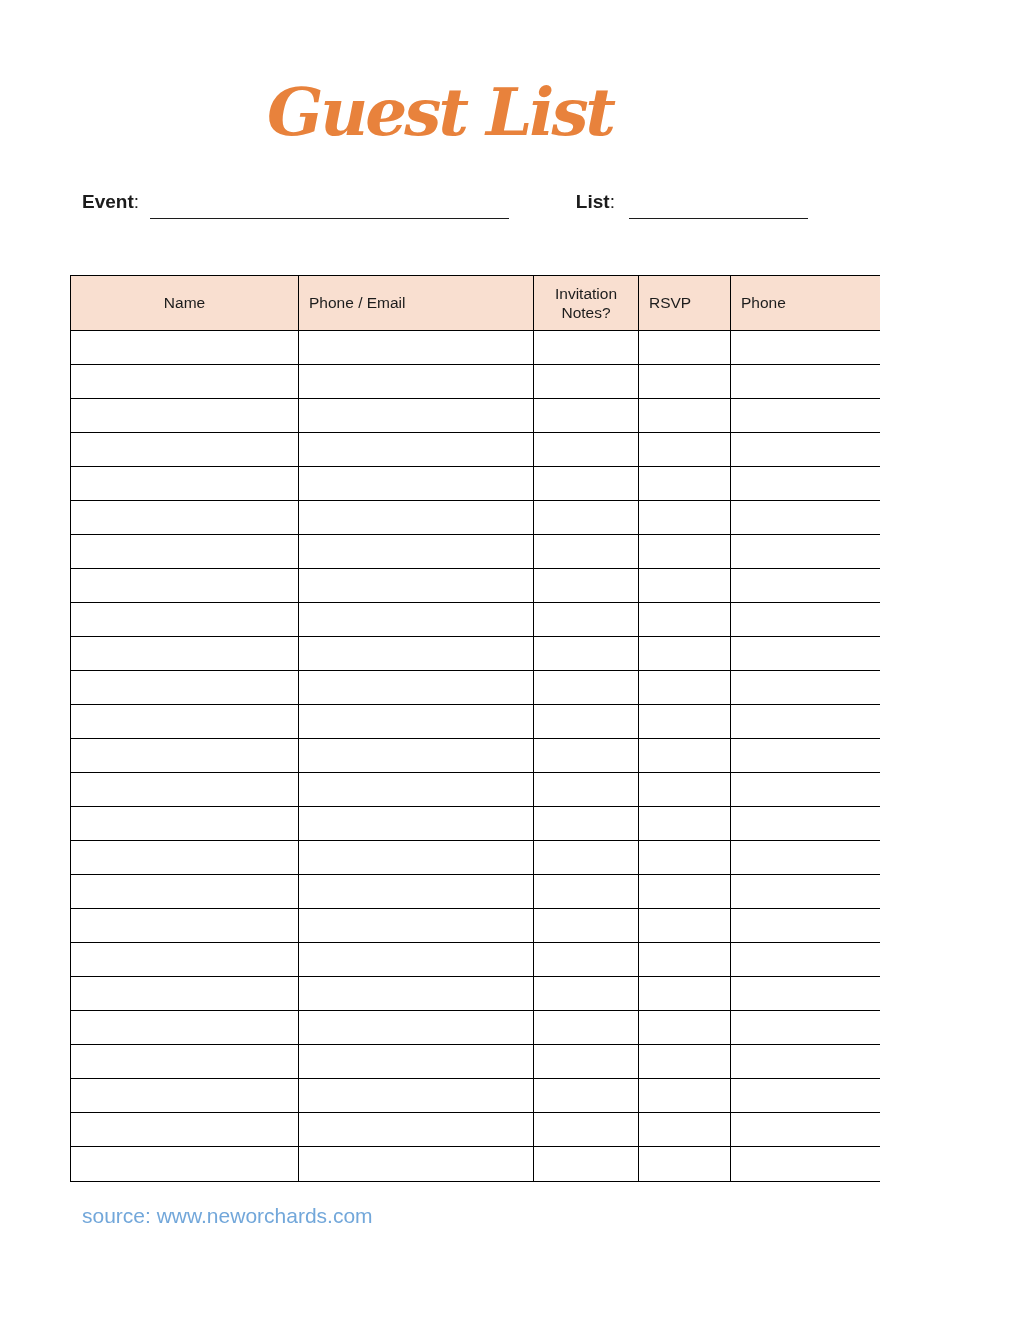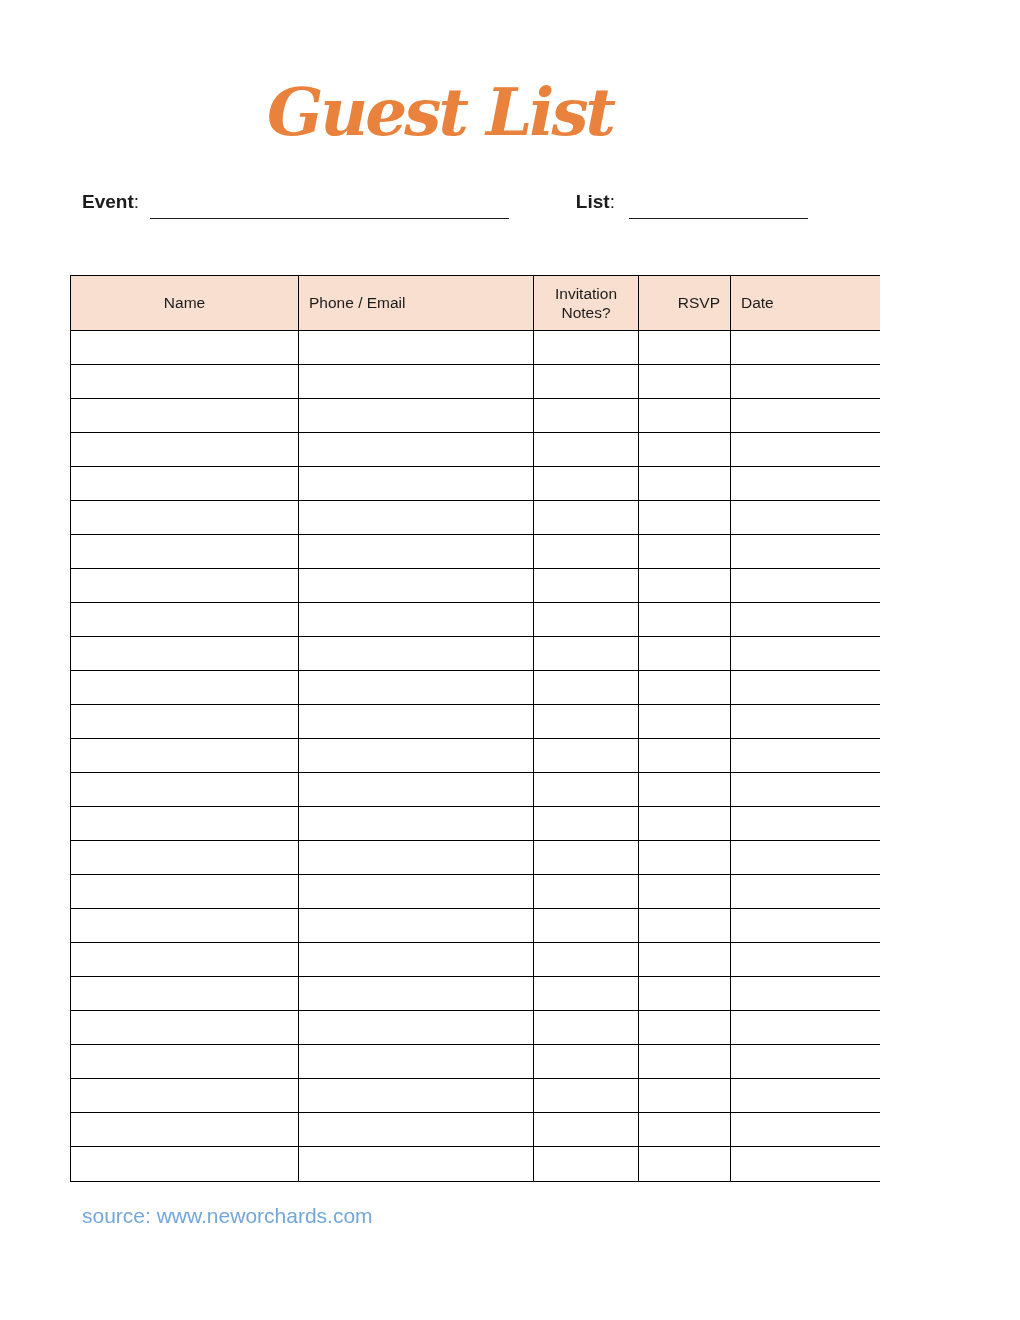--- a/index.html
+++ b/index.html
@@ -123,22 +123,22 @@
       <col class="col-phone">
       <col class="col-invitation">
       <col class="col-rsvp">
       <col class="col-notes">
     </colgroup>
     <thead>
       <tr>
           <th style="text-align: center;">Name</th>
           <th style="text-align: left; margin-top: 32px;">Phone / Email</th>
           <th style="text-align: center;">Invitation Notes?</th>
-          <th style="text-align: right;">RSVP</th>
-          <th style="text-align: left;">Date</th>
+          <th style="text-align: left;">RSVP</th>
+          <th style="text-align: left;">Phone</th>
         </tr>
     </thead>
     <tbody>
         <tr>
           <td></td>
           <td></td>
           <td></td>
           <td></td>
           <td></td>
         </tr>

